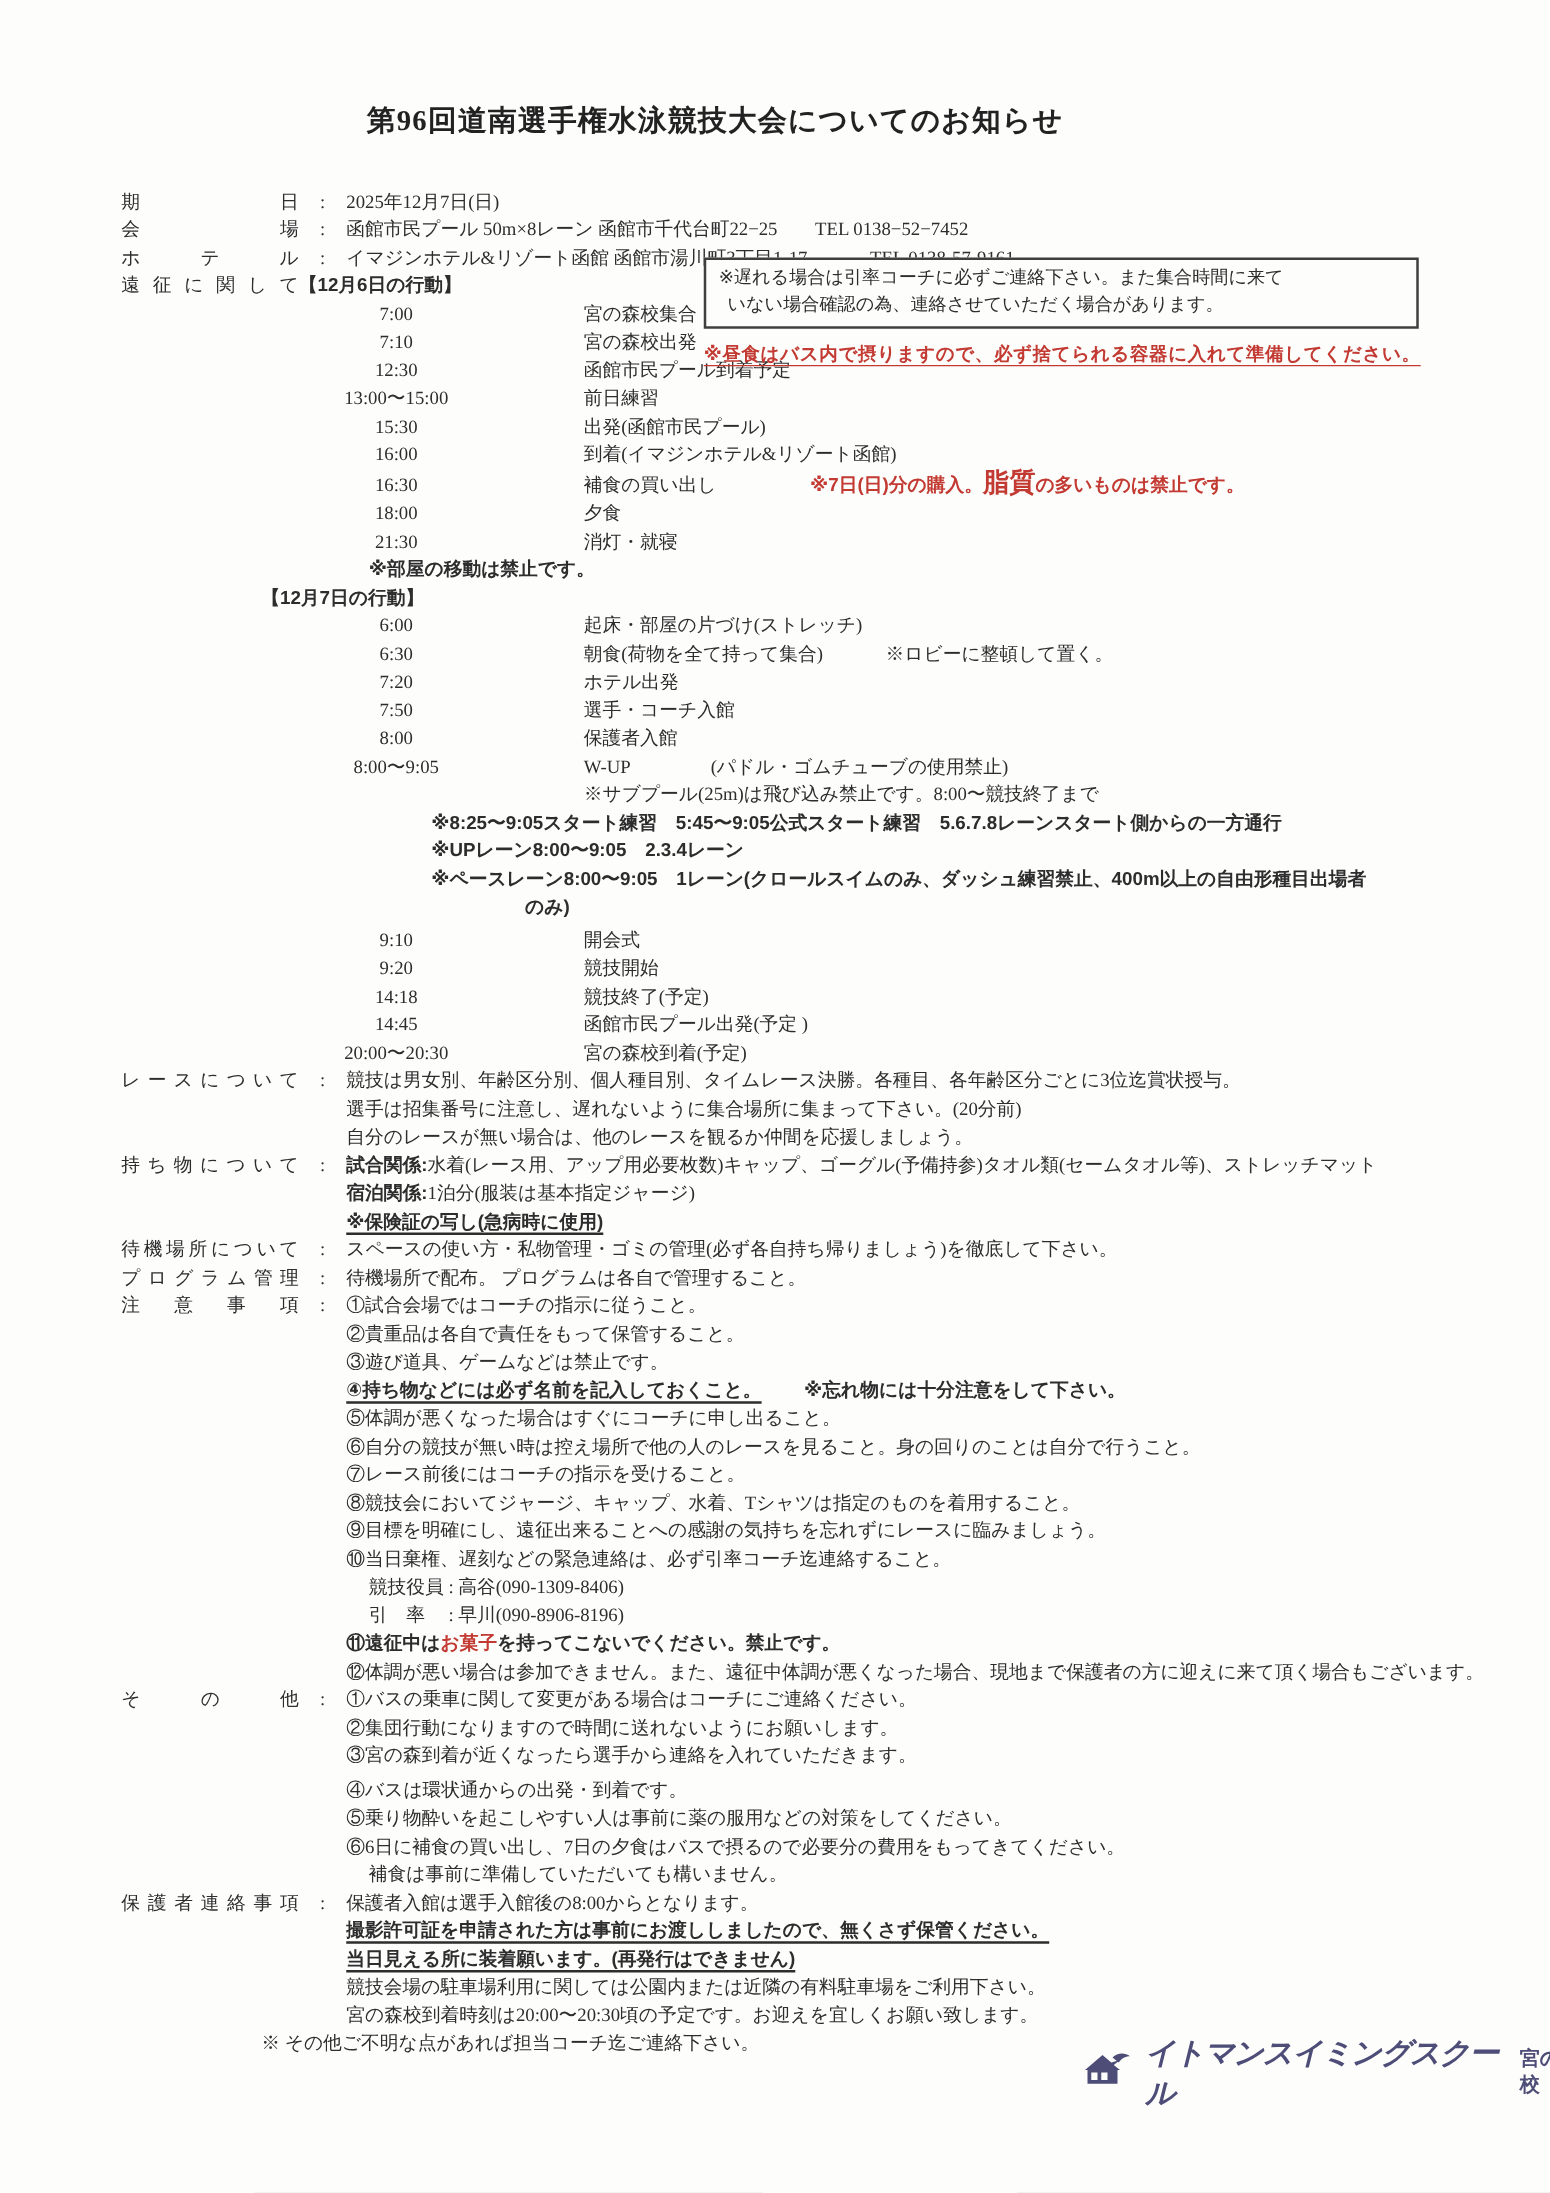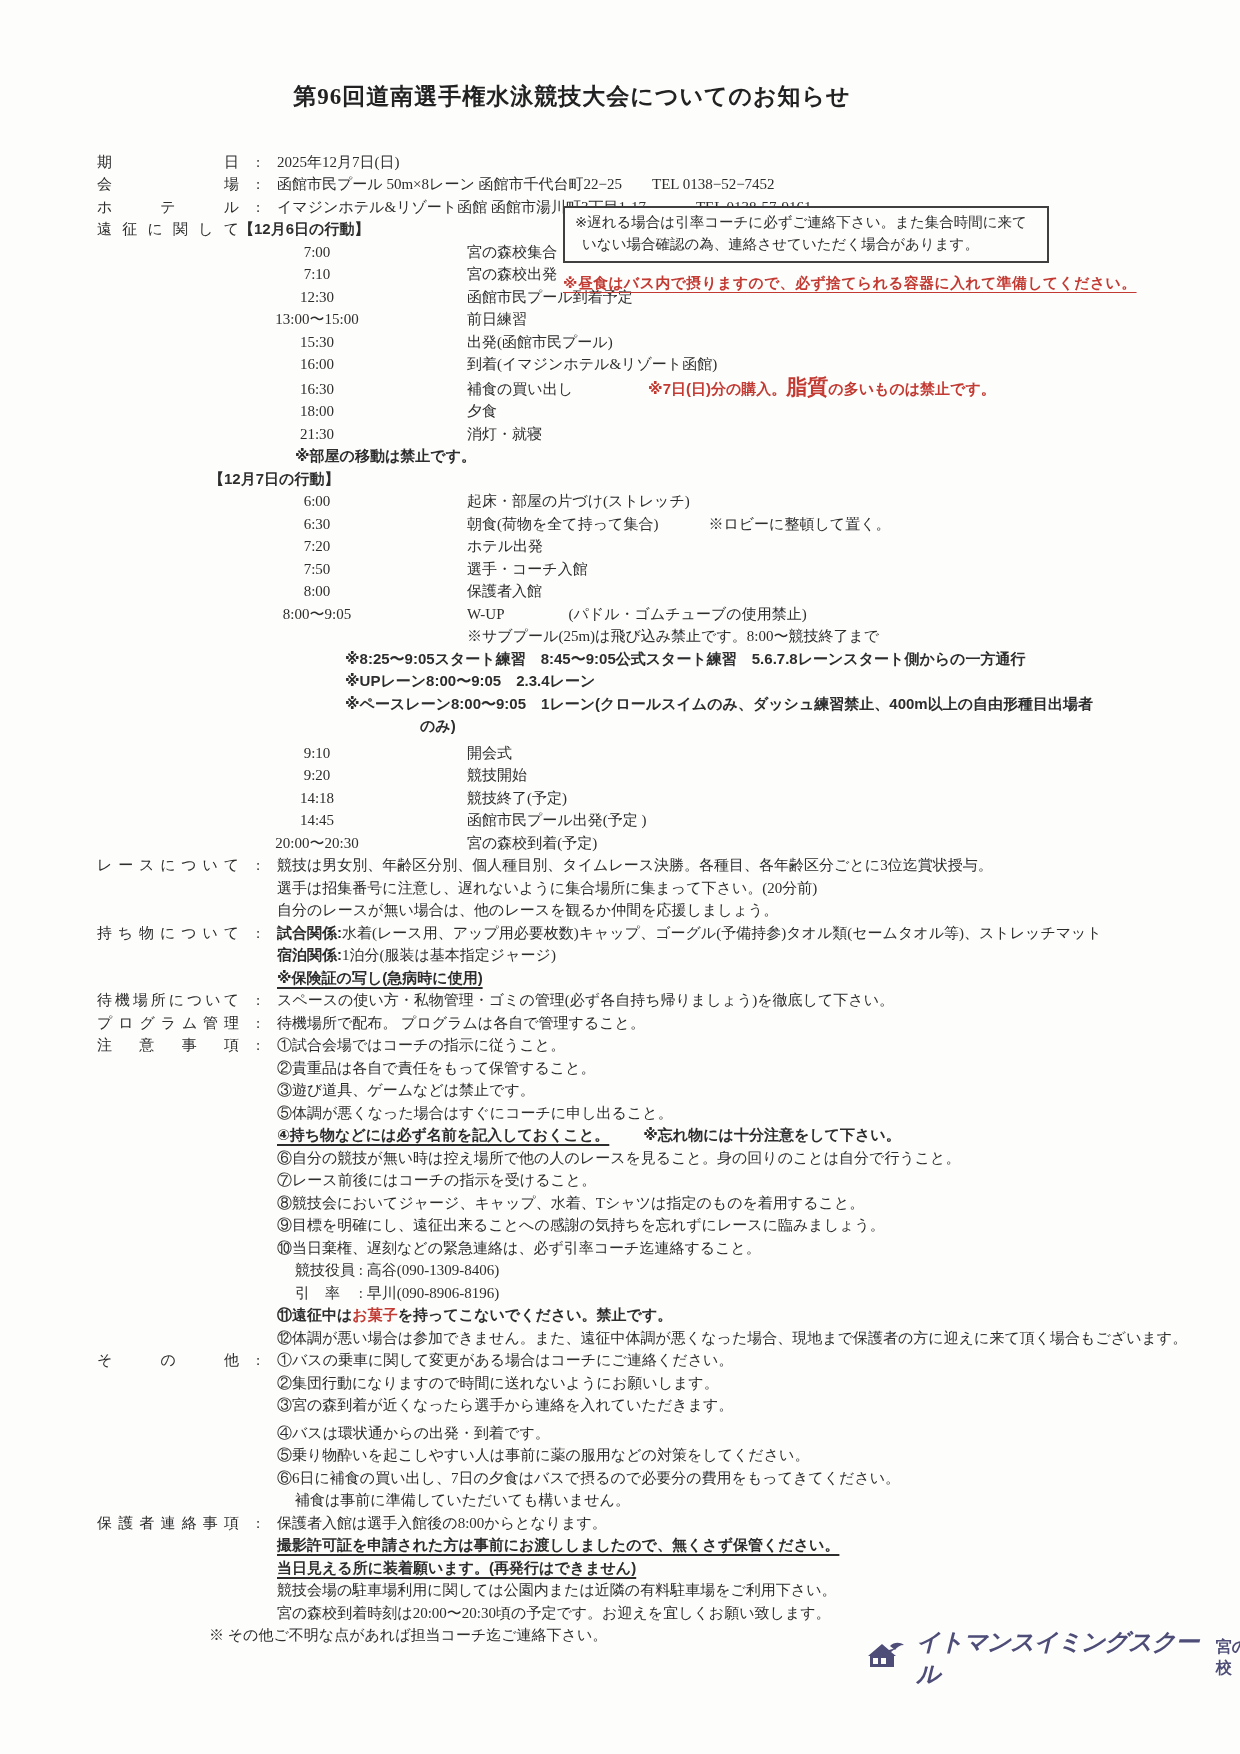--- a/index.html
+++ b/index.html
@@ -23,21 +23,21 @@
   .u-bold{font-weight:bold;font-family:"Liberation Sans","DejaVu Sans",sans-serif;
           text-decoration:underline;text-decoration-skip-ink:none;text-underline-offset:4px;
           text-decoration-thickness:1.5px;}
   .red{color:#c23a32;}
   .red-note{color:#c23a32;font-weight:bold;font-family:"Liberation Sans","DejaVu Sans",sans-serif;}
   .red-big{font-size:21px;}
   .subnote{white-space:nowrap;}
   .note-gap{margin-left:50px;}
   .wup-gap{margin-left:64px;}
   .notice-box{
-    position:absolute;left:563px;top:206px;width:486px;box-sizing:border-box;
+    position:absolute;left:563px;top:206px;width:572px;box-sizing:border-box;
     border:2px solid #3f3f3f;padding:4px 10px 6px 10px;background:#fdfdfc;
     font-family:"Liberation Sans","DejaVu Sans",sans-serif;
     font-size:14.5px;line-height:21.5px;white-space:nowrap;color:#2d2d2d;
   }
   .notice-box .l2{padding-left:7px;font-family:Liberation Serif, serif;}
   .lunch-note{
     position:absolute;left:563px;top:274px;white-space:nowrap;
     color:#c23a32;font-weight:bold;font-size:14.8px;letter-spacing:0.5px;
     font-family:"Liberation Sans","DejaVu Sans",sans-serif;
     text-decoration:underline;text-decoration-skip-ink:none;text-underline-offset:4px;
@@ -149,21 +149,21 @@
       <span class="time">8:00</span>
       <span class="act">保護者入館</span>
     </div>
     <div class="row sched">
       <span class="time">8:00〜9:05</span>
       <span class="act">W-UP</span>
       <span class="wup-gap">(パドル・ゴムチューブの使用禁止)</span>
     </div>
 
     <div class="subnote indent370">※サブプール(25m)は飛び込み禁止です。8:00〜競技終了まで</div>
-    <div class="subnote bold indent248">※8:25〜9:05スタート練習　8:45〜9:05公式スタート練習　5.6.7.8レーンスタート側からの一方通行</div>
+    <div class="subnote bold indent248">※8:25〜9:05スタート練習　5:45〜9:05公式スタート練習　5.6.7.8レーンスタート側からの一方通行</div>
     <div class="subnote bold indent248">※UPレーン8:00〜9:05　2.3.4レーン</div>
     <div class="subnote bold indent248">※ペースレーン8:00〜9:05　1レーン(クロールスイムのみ、ダッシュ練習禁止、400m以上の自由形種目出場者</div>
     <div class="subnote bold indent323">のみ)</div>
 
     <div class="row sched mt4">
       <span class="time">9:10</span>
       <span class="act">開会式</span>
     </div>
     <div class="row sched">
       <span class="time">9:20</span>
@@ -210,22 +210,22 @@
       <span>待機場所で配布。 プログラムは各自で管理すること。</span>
     </div>
 
     <div class="row">
       <span class="lbl">注意事項</span>
       <span class="colon">:</span>
       <span>①試合会場ではコーチの指示に従うこと。</span>
     </div>
     <div class="indent180">②貴重品は各自で責任をもって保管すること。</div>
     <div class="indent180">③遊び道具、ゲームなどは禁止です。</div>
+    <div class="indent180"><span class="u-bold">④持ち物などには必ず名前を記入しておくこと。</span><span class="bold" style="margin-left:34px">※忘れ物には十分注意をして下さい。</span></div>
     <div class="indent180">⑤体調が悪くなった場合はすぐにコーチに申し出ること。</div>
-    <div class="indent180"><span class="u-bold">④持ち物などには必ず名前を記入しておくこと。</span><span class="bold" style="margin-left:34px">※忘れ物には十分注意をして下さい。</span></div>
     <div class="indent180">⑥自分の競技が無い時は控え場所で他の人のレースを見ること。身の回りのことは自分で行うこと。</div>
     <div class="indent180">⑦レース前後にはコーチの指示を受けること。</div>
     <div class="indent180">⑧競技会においてジャージ、キャップ、水着、Tシャツは指定のものを着用すること。</div>
     <div class="indent180">⑨目標を明確にし、遠征出来ることへの感謝の気持ちを忘れずにレースに臨みましょう。</div>
     <div class="indent180">⑩当日棄権、遅刻などの緊急連絡は、必ず引率コーチ迄連絡すること。</div>
     <div class="indent198">競技役員 : 高谷(090-1309-8406)</div>
     <div class="indent198">引　率　 : 早川(090-8906-8196)</div>
     <div class="indent180"><span class="bold">⑪遠征中は</span><span class="bold red">お菓子</span><span class="bold">を持ってこないでください。禁止です。</span></div>
     <div class="indent180" style="white-space:nowrap">⑫体調が悪い場合は参加できません。また、遠征中体調が悪くなった場合、現地まで保護者の方に迎えに来て頂く場合もございます。</div>
 

